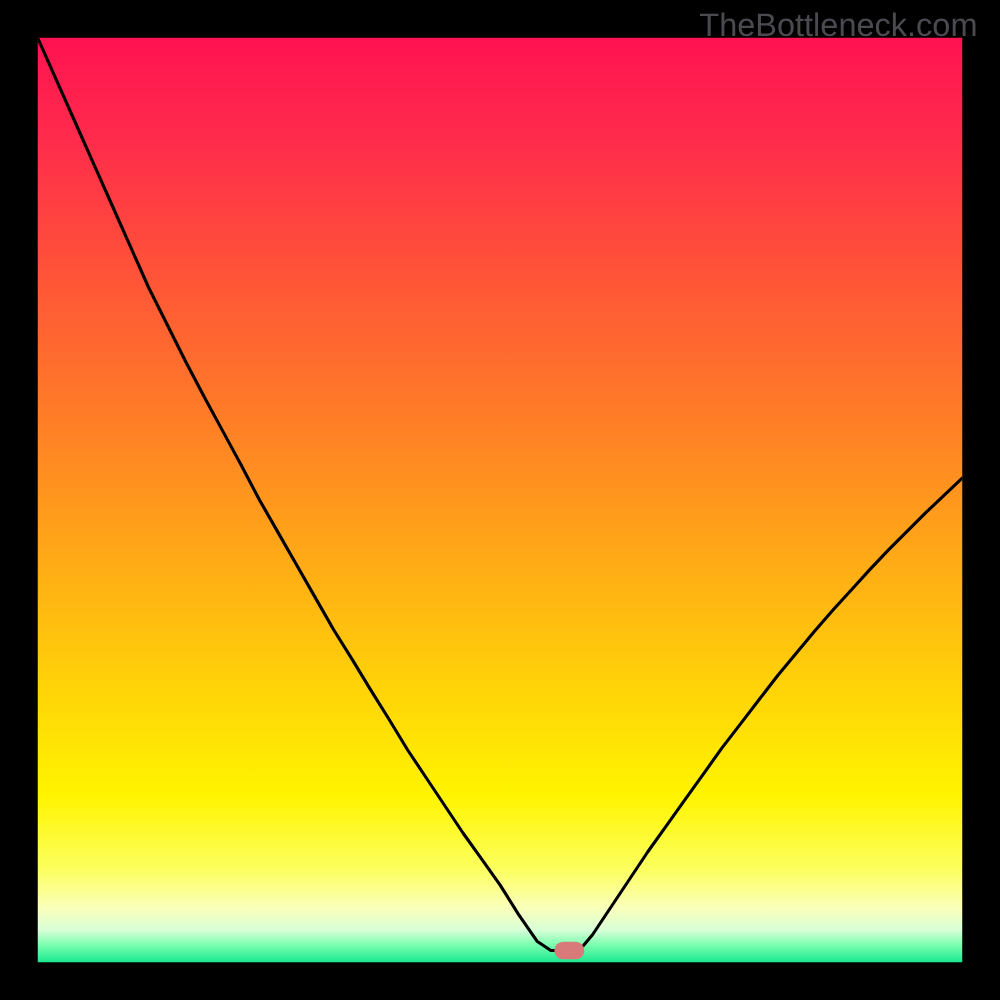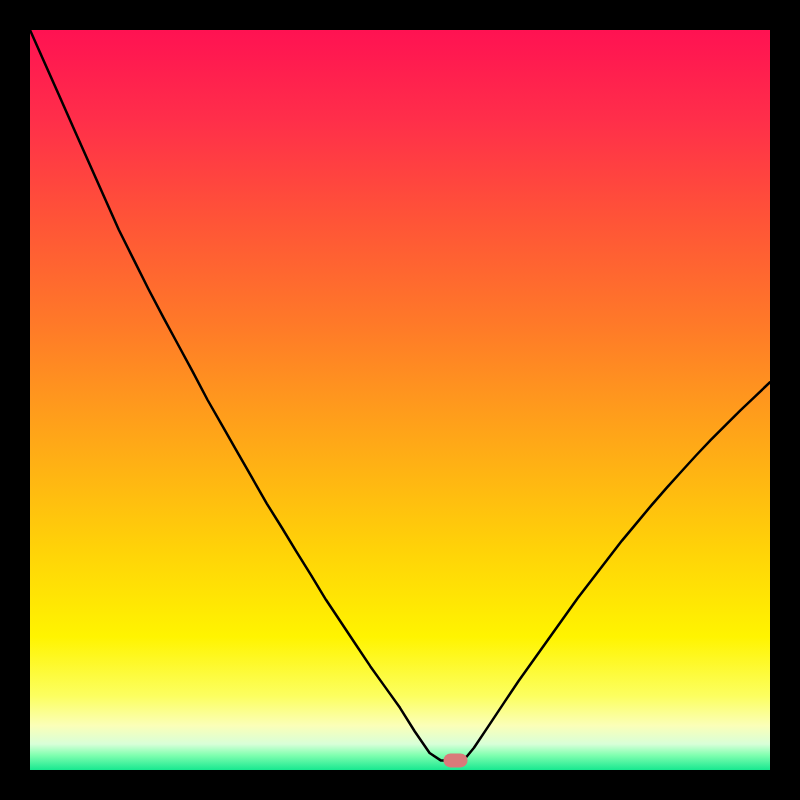--- a/index.html
+++ b/index.html
@@ -34,20 +34,21 @@
     height: 740px;
   }
   svg {
     display: block;
   }
 </style>
 </head>
 <body>
 
 <div class="outer">
+  <div class="watermark">TheBottleneck.com</div>
   <div class="plot-area">
     <svg id="chart-svg" width="740" height="740" viewBox="0 0 740 740">
         <defs>
           <linearGradient id="bg-grad" x1="0" y1="0" x2="0" y2="1">
             <stop offset="0%" stop-color="#ff1252"></stop>
             <stop offset="12%" stop-color="#ff2e4a"></stop>
             <stop offset="25%" stop-color="#ff5238"></stop>
             <stop offset="40%" stop-color="#ff7a28"></stop>
             <stop offset="55.00000000000001%" stop-color="#ffa618"></stop>
             <stop offset="70%" stop-color="#ffd208"></stop>

